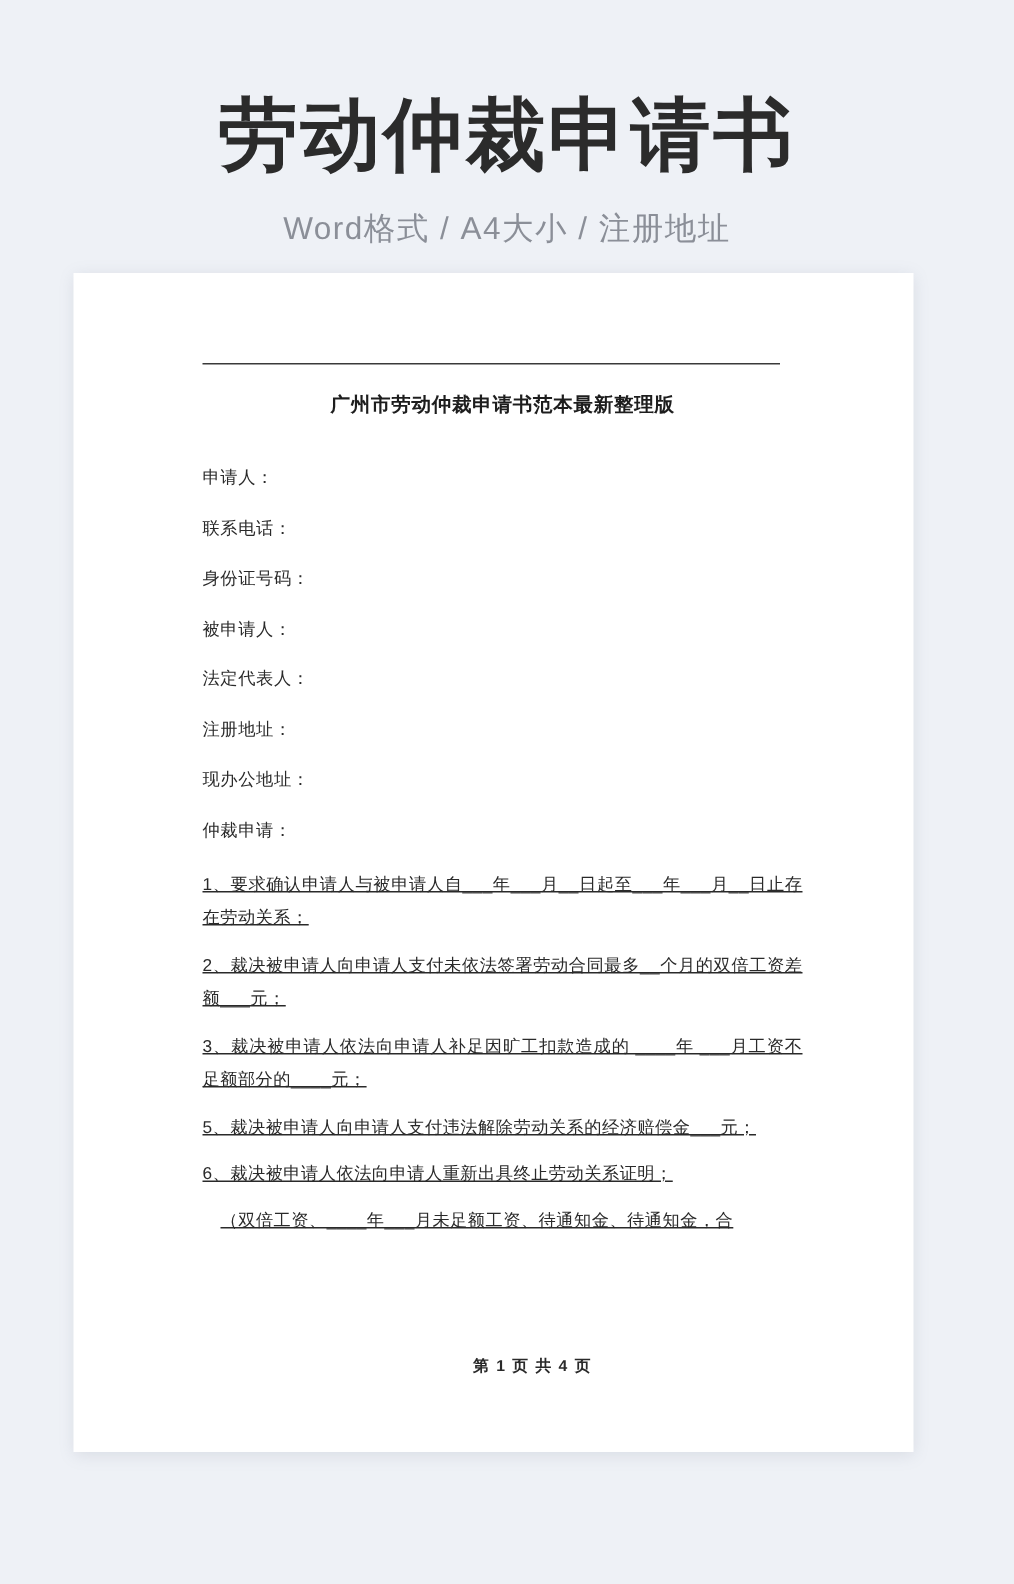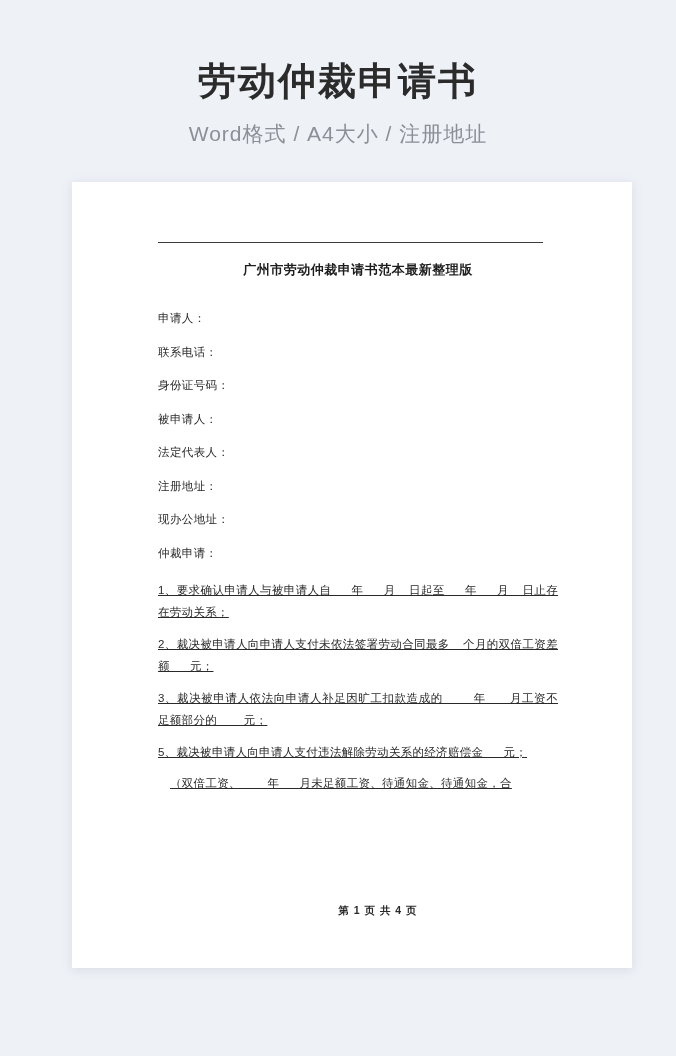--- a/index.html
+++ b/index.html
@@ -18,38 +18,38 @@
     width: 676px;
     height: 1056px;
     background: #eef1f6;
     box-sizing: border-box;
   }
   .hero {
     padding-top: 58px;
     text-align: center;
   }
   .hero-title {
-    font-size: 38px;
+    font-size: 53px;
     font-weight: bold;
     color: #2b2b2b;
     letter-spacing: 2px;
     line-height: 1.25;
     margin: 0;
     text-align: center;
   }
   .hero-sub {
     margin-top: 14px;
     font-size: 21px;
     color: #8b8f98;
     letter-spacing: 1px;
     font-weight: normal;
   }
   .doc-shadow {
     position: absolute;
-    left: 72px;
+    left: 49px;
     top: 182px;
     width: 560px;
     height: 786px;
     background: #ffffff;
     box-shadow: 0 2px 10px rgba(120,130,150,0.18);
   }
   .doc-inner {
     position: absolute;
     left: 86px;
     top: 60px;
@@ -121,20 +121,21 @@
       <div class="field-line">被申请人：</div>
       <div class="field-line">法定代表人：</div>
       <div class="field-line">注册地址：</div>
       <div class="field-line">现办公地址：</div>
       <div class="field-line">仲裁申请：</div>
 
       <div class="para">1、要求确认申请人与被申请人自___年___月__日起至___年___月__日止存在劳动关系；</div>
       <div class="para">2、裁决被申请人向申请人支付未依法签署劳动合同最多__个月的双倍工资差额___元；</div>
       <div class="para">3、裁决被申请人依法向申请人补足因旷工扣款造成的 ____年 ___月工资不足额部分的____元；</div>
       <div class="para">5、裁决被申请人向申请人支付违法解除劳动关系的经济赔偿金___元；</div>
+      <div class="para">6、裁决被申请人依法向申请人重新出具终止劳动关系证明；</div>
       <div class="para indent">（双倍工资、____年___月未足额工资、待通知金、待通知金，合</div>
 
     </div>
 
     <div class="footer">第 1 页 共 4 页</div>
   </div>
 
 </div>
 
 </body></html>

